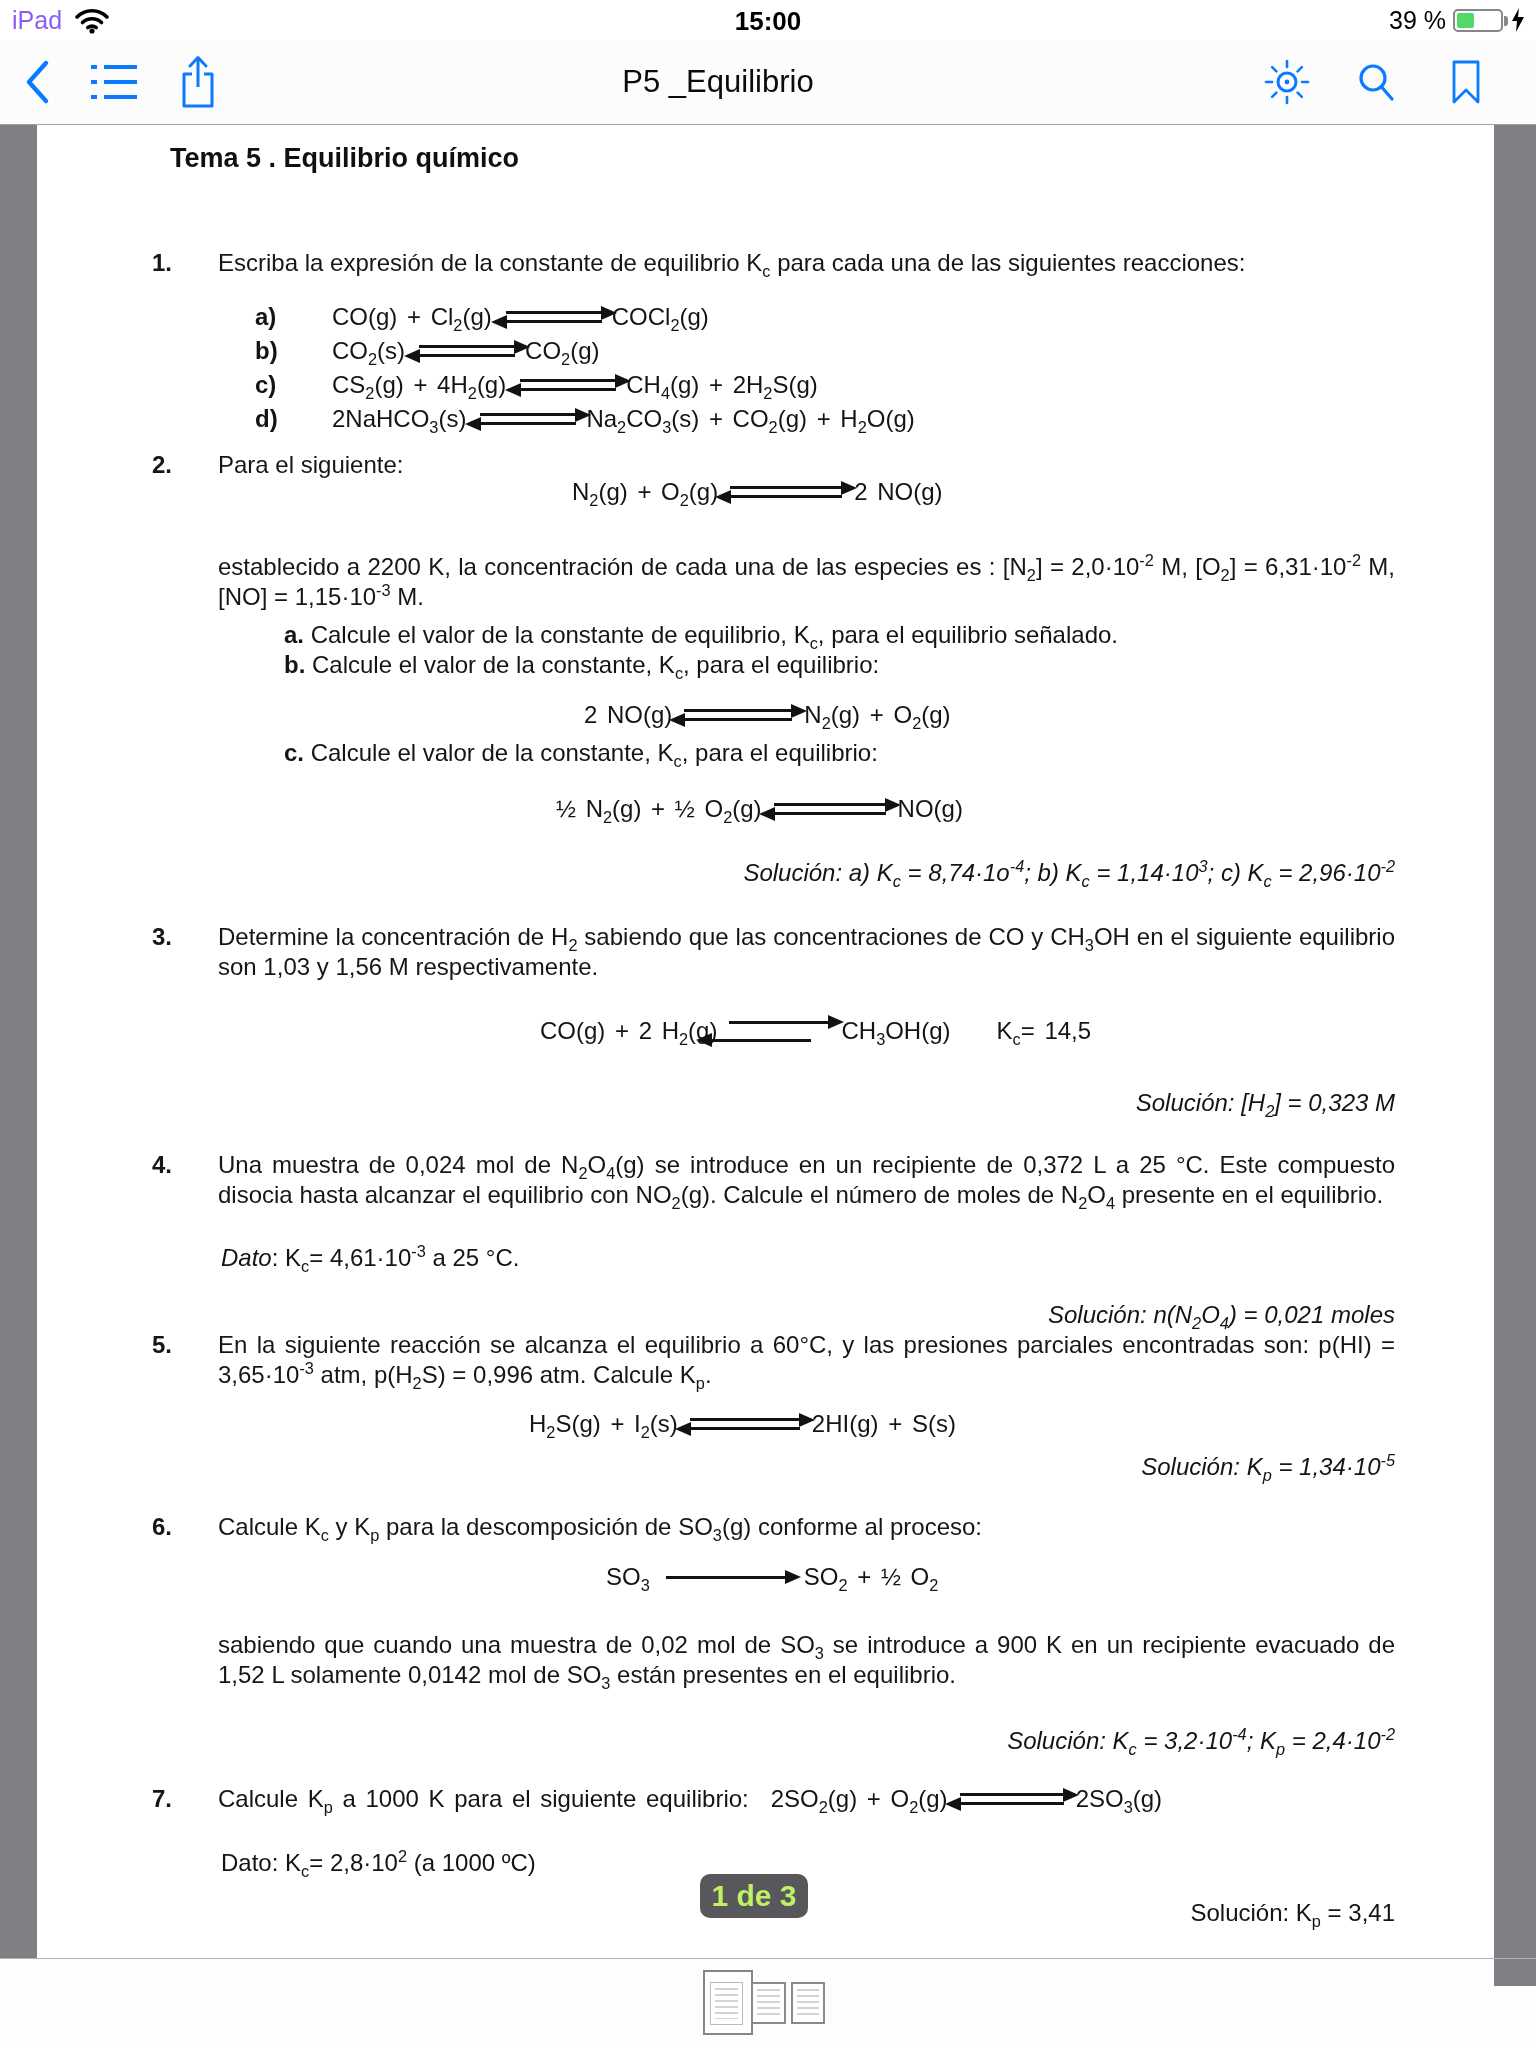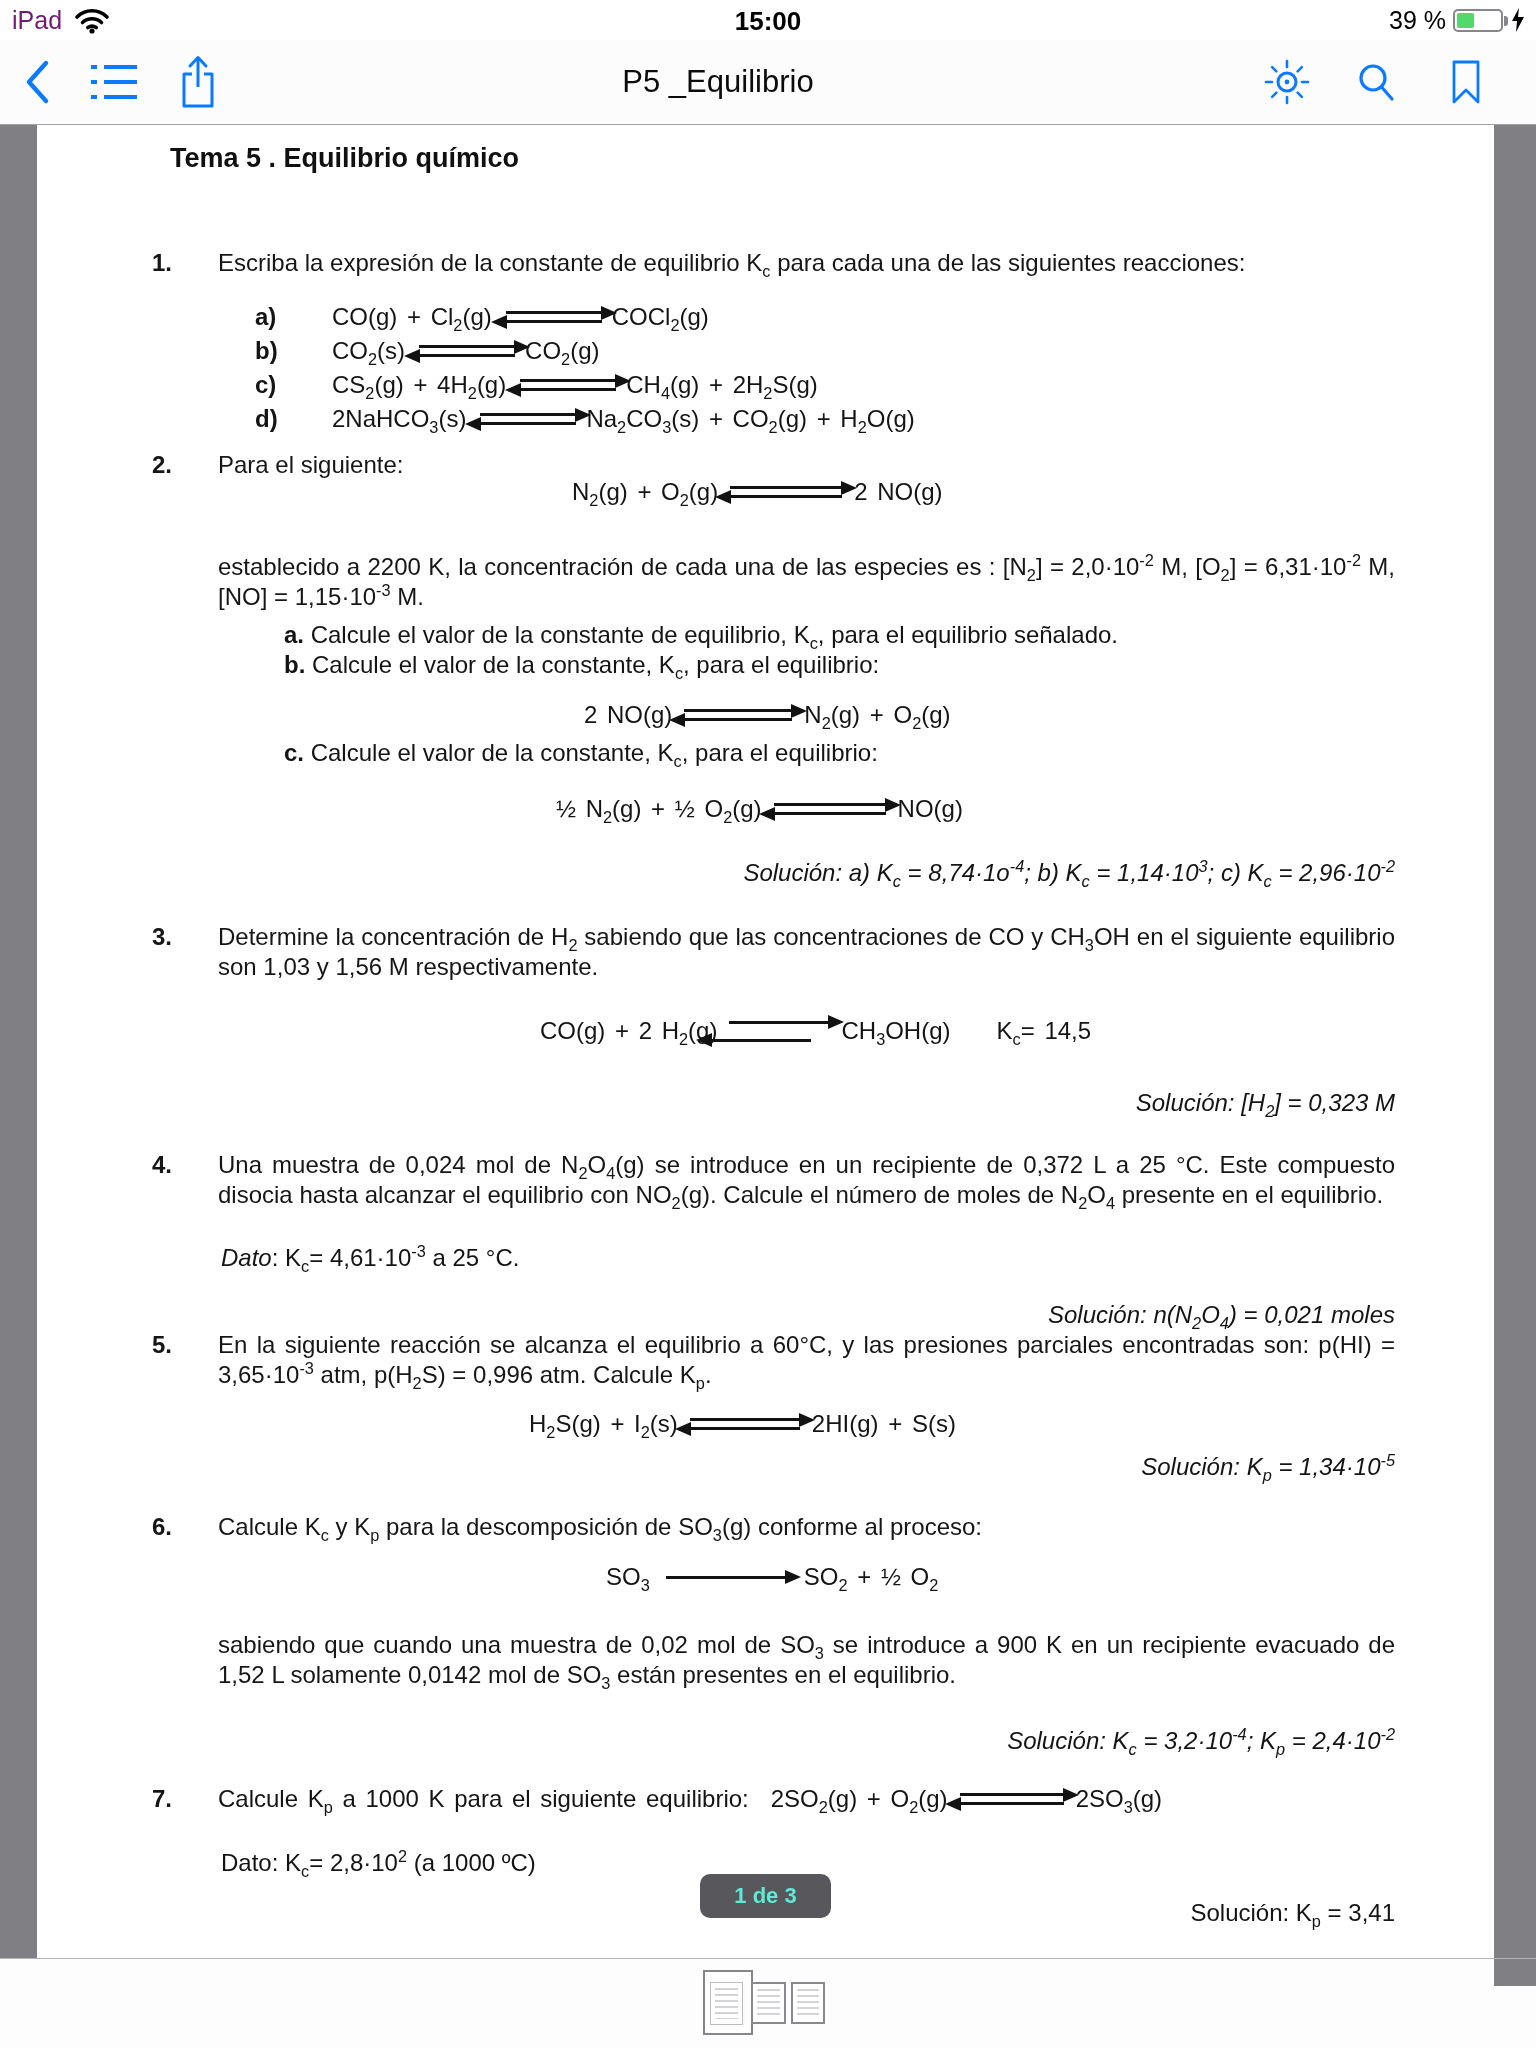--- a/index.html
+++ b/index.html
@@ -2,21 +2,21 @@
 <html><head>
 <meta charset="utf-8">
 <style>
   html,body{margin:0;padding:0;background:#555;}
   .screen{position:relative;width:1536px;height:2048px;background:#fff;overflow:hidden;
           font-family:"Liberation Sans","DejaVu Sans",sans-serif;color:#141414;}
 
   
   .statusbar{position:absolute;top:0;left:0;right:0;height:40px;background:#fff;}
   .sb-left{position:absolute;left:12px;top:0;height:40px;display:flex;align-items:center;gap:12px;}
-  .sb-device{font-size:25px;color:#701a75;}
+  .sb-device{font-size:25px;color:#8b5cf6;}
   .sb-time{position:absolute;left:0;right:0;top:0;line-height:42px;text-align:center;
            font-size:26px;font-weight:600;color:#000;}
   .sb-right{position:absolute;right:10px;top:0;height:40px;display:flex;align-items:center;gap:7px;}
   .sb-batt-pct{font-size:25px;color:#000;}
   .batt{position:relative;width:50px;height:23px;border:2px solid #87878b;border-radius:5px;box-sizing:border-box;}
   .batt .bf{position:absolute;left:2px;top:2px;bottom:2px;width:17px;background:#53d86a;border-radius:2px;}
   .batt .nub{position:absolute;right:-7px;top:5px;width:4px;height:10px;background:#87878b;border-radius:0 3px 3px 0;}
 
   
   .toolbar{position:absolute;top:40px;left:0;right:0;height:84px;background:#fcfcfc;
@@ -57,22 +57,22 @@
               width:0;height:0;border-left:16px solid #121212;
               border-top:7px solid transparent;border-bottom:7px solid transparent;}
   .ar.l:before{content:"";position:absolute;left:-15px;top:50%;transform:translateY(-50%);
               width:0;height:0;border-right:16px solid #121212;
               border-top:7px solid transparent;border-bottom:7px solid transparent;}
   .sa{position:relative;height:3px;background:#121212;margin:0 18px 0 16px;}
   .sa:after{content:"";position:absolute;right:-15px;top:50%;transform:translateY(-50%);
             width:0;height:0;border-left:16px solid #121212;
             border-top:7px solid transparent;border-bottom:7px solid transparent;}
 
-  .badge{position:absolute;left:700px;top:1749px;width:131px;height:44px;background:#58585c;
-         border-radius:10px;color:#5eead4;font-size:22px;font-weight:700;text-align:center;
+  .badge{position:absolute;left:700px;top:1749px;width:108px;height:44px;background:#58585c;
+         border-radius:10px;color:#bef264;font-size:30px;font-weight:700;text-align:center;
          line-height:44px;}
 
   
   .thumbbar{position:absolute;top:1958px;left:0;width:1536px;height:90px;background:#fdfdfd;
             border-top:1px solid #b3b3b6;box-sizing:border-box;}
   .gray-corner{position:absolute;right:0;top:0;width:42px;height:27px;background:#7f7f84;}
   .selframe{position:absolute;left:703px;top:11px;width:50px;height:65px;
             border:2px solid #85858a;box-sizing:border-box;background:#fff;}
   .thumb{position:absolute;top:23px;background:#fff;box-sizing:border-box;
          padding:5px 4px;background-clip:border-box;}

